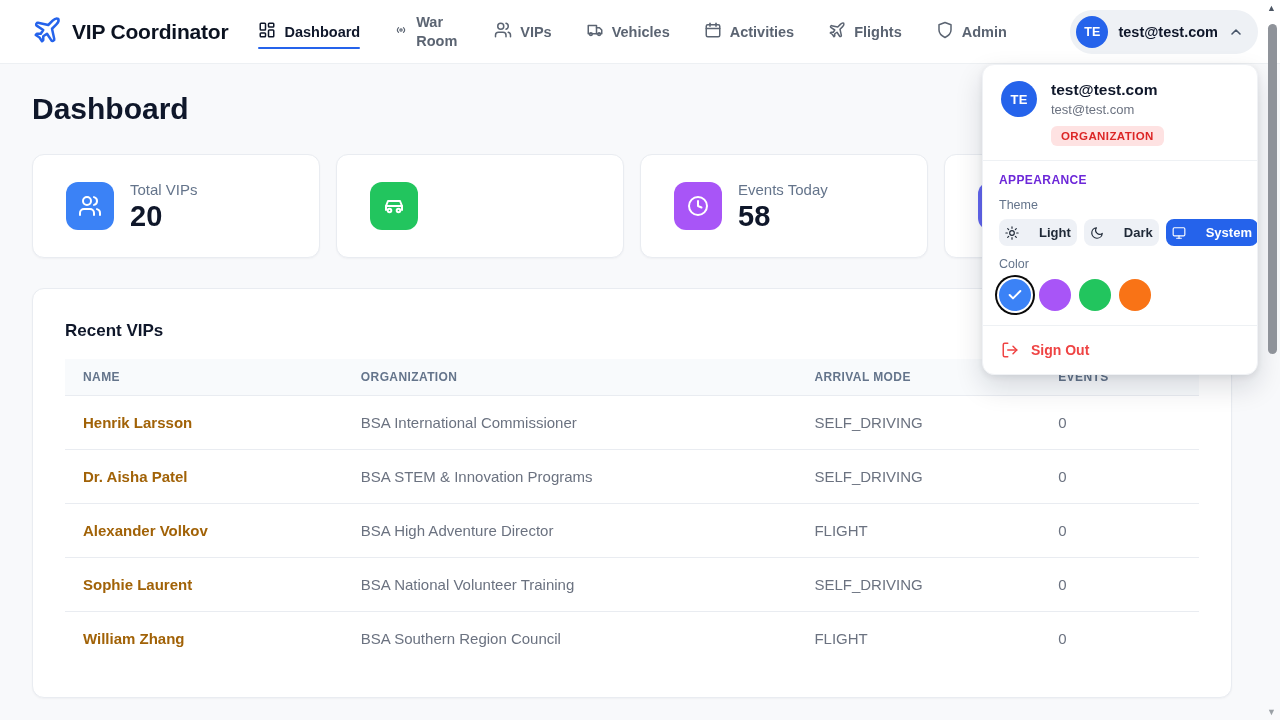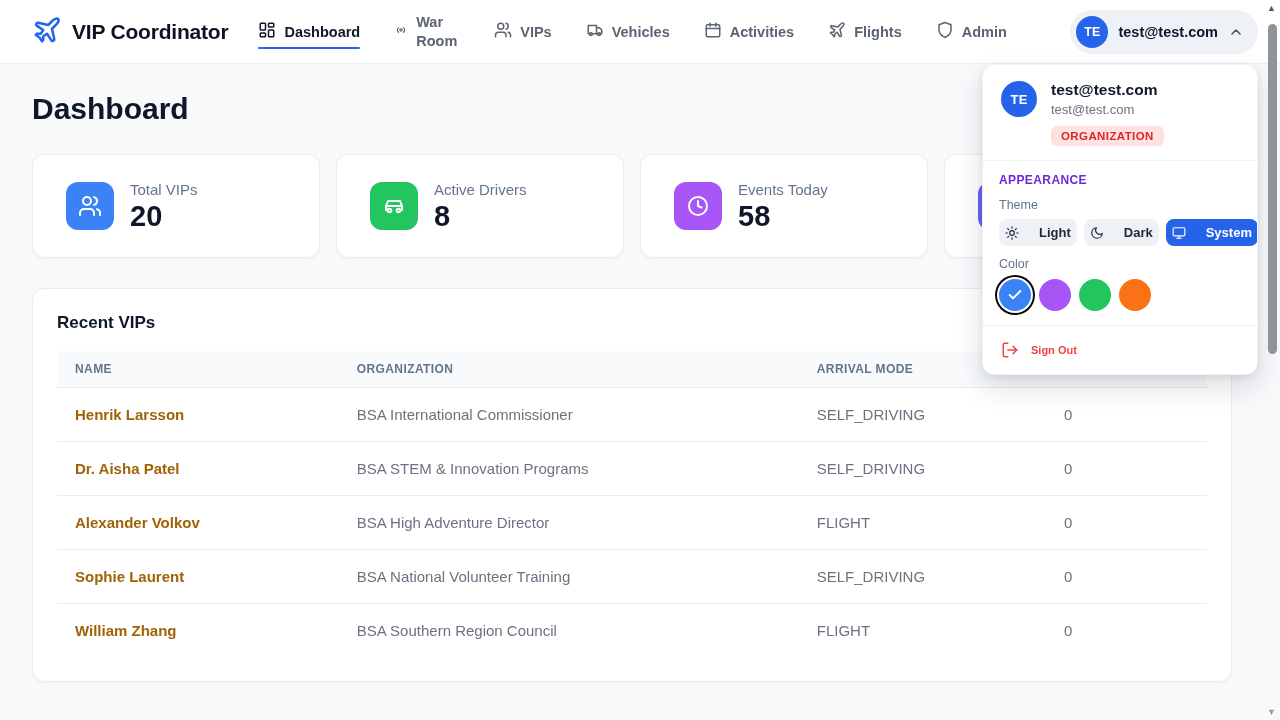--- a/index.html
+++ b/index.html
@@ -59,21 +59,21 @@
   .stat-icon {
     width:48px; height:48px; border-radius:12px; color:#fff; flex:none;
     display:flex; align-items:center; justify-content:center;
   }
   .stat-icon svg { width:24px; height:24px; }
   .stat-label { font-size:15px; color:#64748b; margin-bottom:3px; }
   .stat-value { font-size:29px; font-weight:800; color:#0f172a; line-height:1.05; }
 
   .table-card {
     background:#fff; border:1px solid #e9ecf1; border-radius:12px; margin-top:30px;
-    padding:24px; box-shadow:0 1px 2px rgba(16,24,40,.04);
+    padding:32px; box-shadow:0 1px 2px rgba(16,24,40,.04);
   }
   .table-title { font-size:17px; font-weight:700; color:#0f172a; margin:0 0 18px; }
   table { width:100%; border-collapse:collapse; }
   thead th {
     background:#f8fafc; color:#64748b; font-size:12px; font-weight:700;
     letter-spacing:.4px; text-align:left; padding:11px 18px; white-space:nowrap;
   }
   tbody td { padding:18px; border-top:1px solid #e9ecf1; font-size:15px; }
   td.name { font-weight:700; color:#a16207; }
   td.muted { color:#6b7280; }
@@ -106,21 +106,21 @@
   .theme-btn.active { background:#2563eb; color:#fff; }
   .swatch-row { display:flex; gap:8px; margin-top:8px; align-items:center; }
   .swatch {
     width:32px; height:32px; border-radius:50%; cursor:pointer; color:#fff;
     display:flex; align-items:center; justify-content:center; flex:none;
   }
   .swatch.selected { box-shadow:0 0 0 2px #fff, 0 0 0 4px #0a0a0a; }
   .swatch svg { width:16px; height:16px; }
   .menu-signout {
     border-top:1px solid #eef1f4; padding:15px 18px; cursor:pointer;
-    display:flex; align-items:center; gap:12px; color:#ef4444; font-size:11px; font-weight:700;
+    display:flex; align-items:center; gap:12px; color:#ef4444; font-size:14px; font-weight:700;
   }
   .menu-signout svg { width:18px; height:18px; flex:none; }
 
   
   .sb { position:absolute; right:1px; top:0; bottom:0; width:13px; z-index:60; }
   .sb-up   { position:absolute; top:3px; left:1px; font-size:9px; color:#4b5563; }
   .sb-down { position:absolute; bottom:3px; left:1px; font-size:9px; color:#9aa0a6; }
   .sb-thumb{ position:absolute; top:24px; left:2px; width:9px; height:330px; background:#8f939a; border-radius:5px; }
 </style>
 </head>
@@ -226,24 +226,20 @@
     </div>
     <div class="stat-card">
       <span class="stat-icon" style="background: rgb(34, 197, 94);">
           <svg viewBox="0 0 24 24" fill="none" stroke="currentColor" stroke-width="2" stroke-linecap="round" stroke-linejoin="round">
             <path d="M4 16v-4l2-5h12l2 5v4"></path>
             <path d="M4 12h16"></path>
             <circle cx="7.5" cy="16.5" r="1.8"></circle>
             <circle cx="16.5" cy="16.5" r="1.8"></circle>
           </svg>
         </span>
-      <div>
-        <div class="stat-label">Active Drivers</div>
-        <div class="stat-value">8</div>
-      </div>
     </div>
     <div class="stat-card">
       <span class="stat-icon" style="background: rgb(168, 85, 247);">
           <svg viewBox="0 0 24 24" fill="none" stroke="currentColor" stroke-width="2" stroke-linecap="round" stroke-linejoin="round">
             <circle cx="12" cy="12" r="9"></circle>
             <polyline points="12 7 12 12 15.5 13.5"></polyline>
           </svg>
         </span>
       <div>
         <div class="stat-label">Events Today</div>

